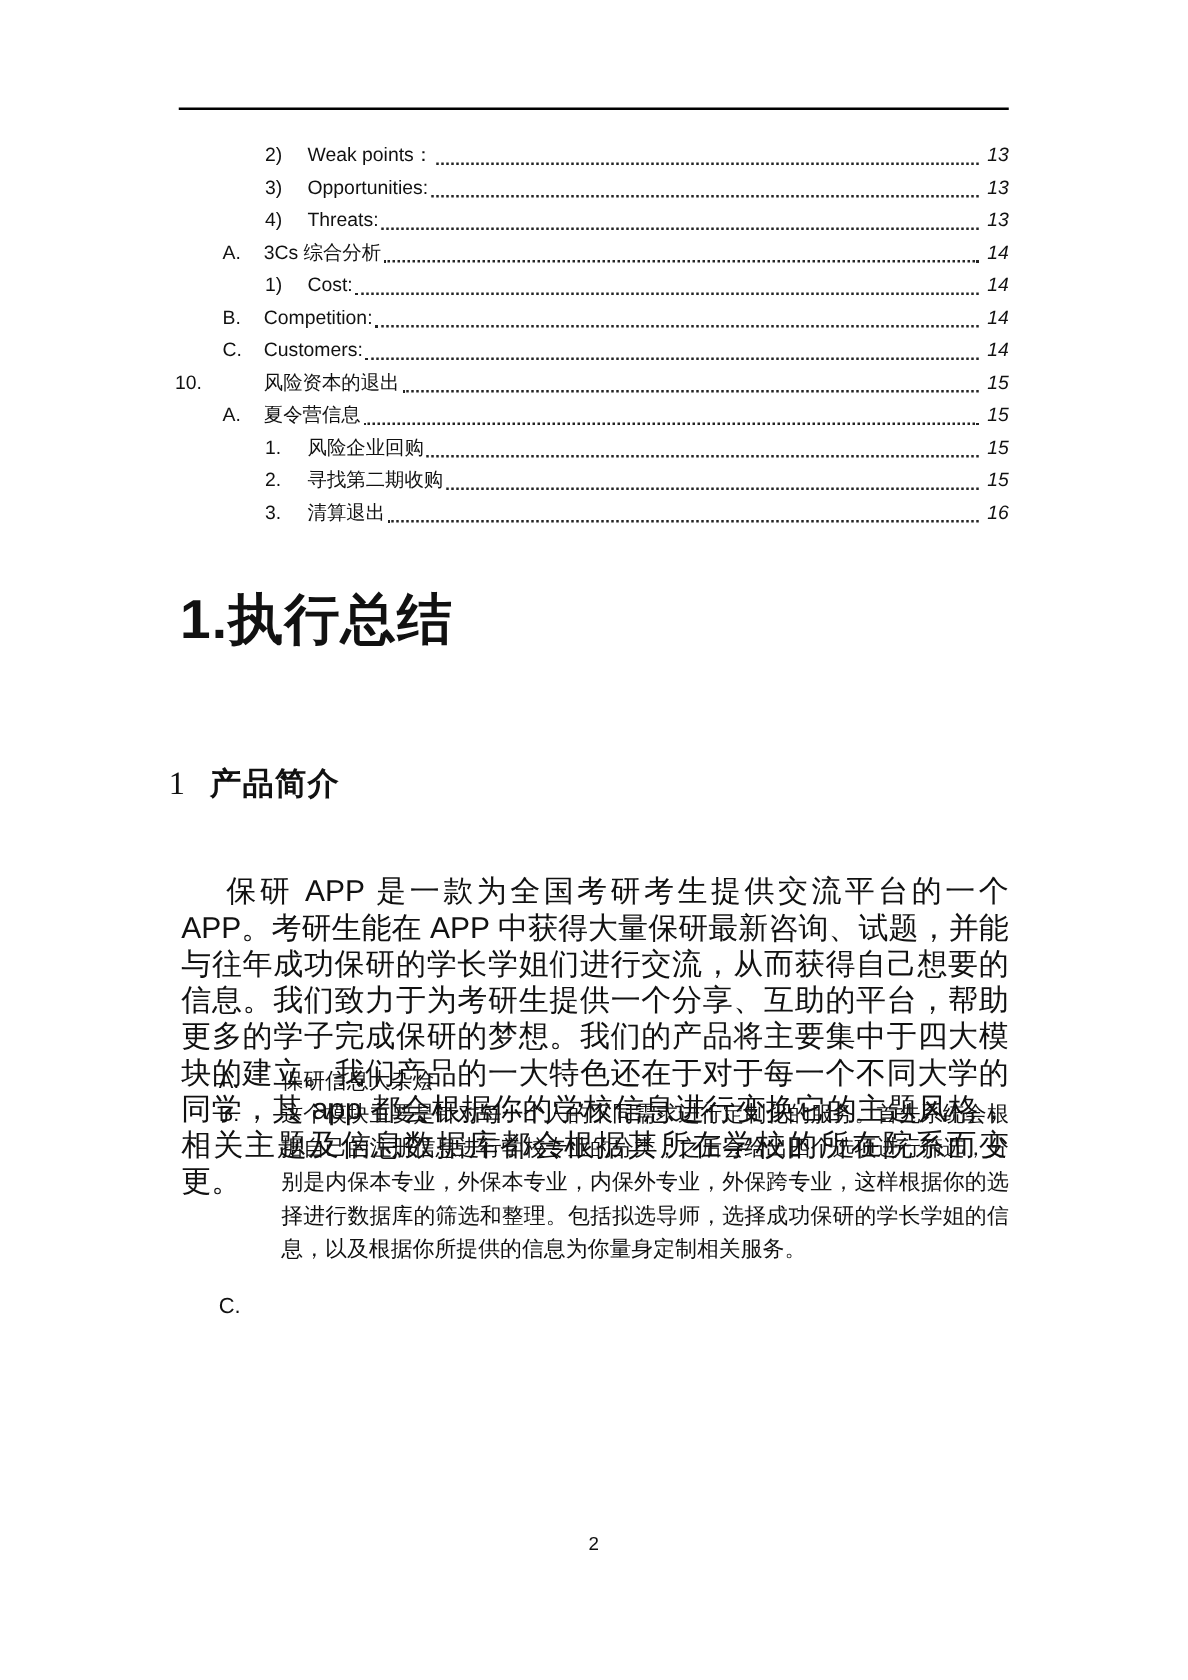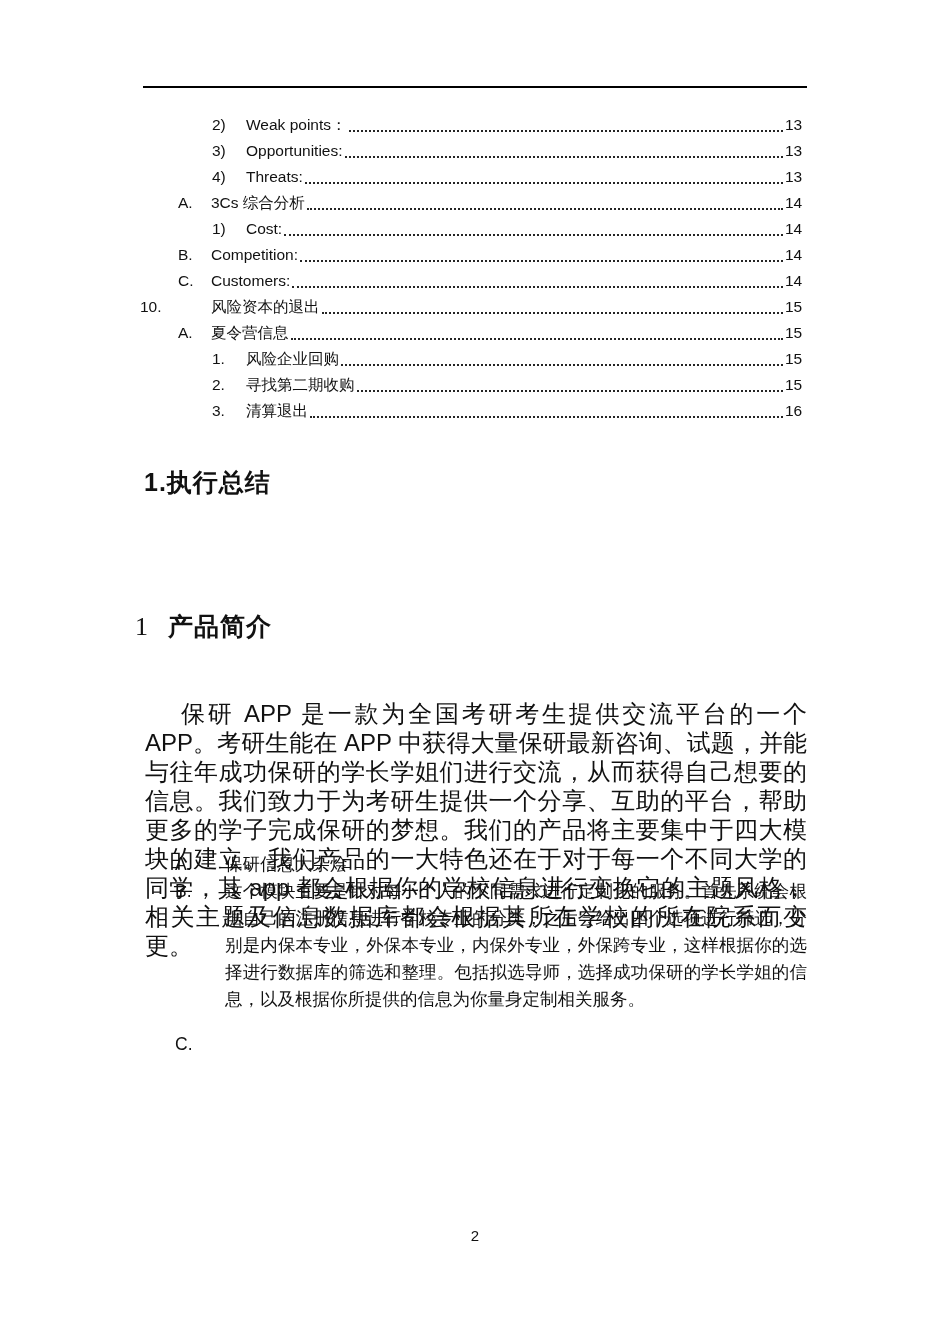--- a/index.html
+++ b/index.html
@@ -29,25 +29,25 @@
   .lvl-2{padding-left:38px;}
   .lvl-2 .toc-num{width:33px;}
   .lvl-3{padding-left:72px;}
   .lvl-3 .toc-num{width:34px;}
   .toc-label{flex:0 0 auto;padding-right:1px;}
   .toc-fill{
     flex:1 1 auto;align-self:flex-end;height:0;
     border-bottom:2px dotted #242424;
     margin:0 2px 6px 1px;min-width:8px;
   }
-  .toc-page{flex:0 0 auto;min-width:22px;}
+  .toc-page{flex:0 0 auto;min-width:22px;text-align:right;font-style:italic;}
   
   .chapter-heading{
     position:absolute;left:144px;top:466px;
-    font-size:25px;font-weight:700;letter-spacing:1px;
+    font-size:44px;font-weight:700;letter-spacing:1px;
   }
   .section-heading{
     position:absolute;left:135px;top:610px;
     font-size:25px;
   }
   .section-heading .sec-num{
     font-family:"Liberation Serif","DejaVu Serif",serif;
     font-weight:400;font-size:26px;margin-right:20px;
   }
   .section-heading .sec-title{font-weight:700;letter-spacing:1px;}

